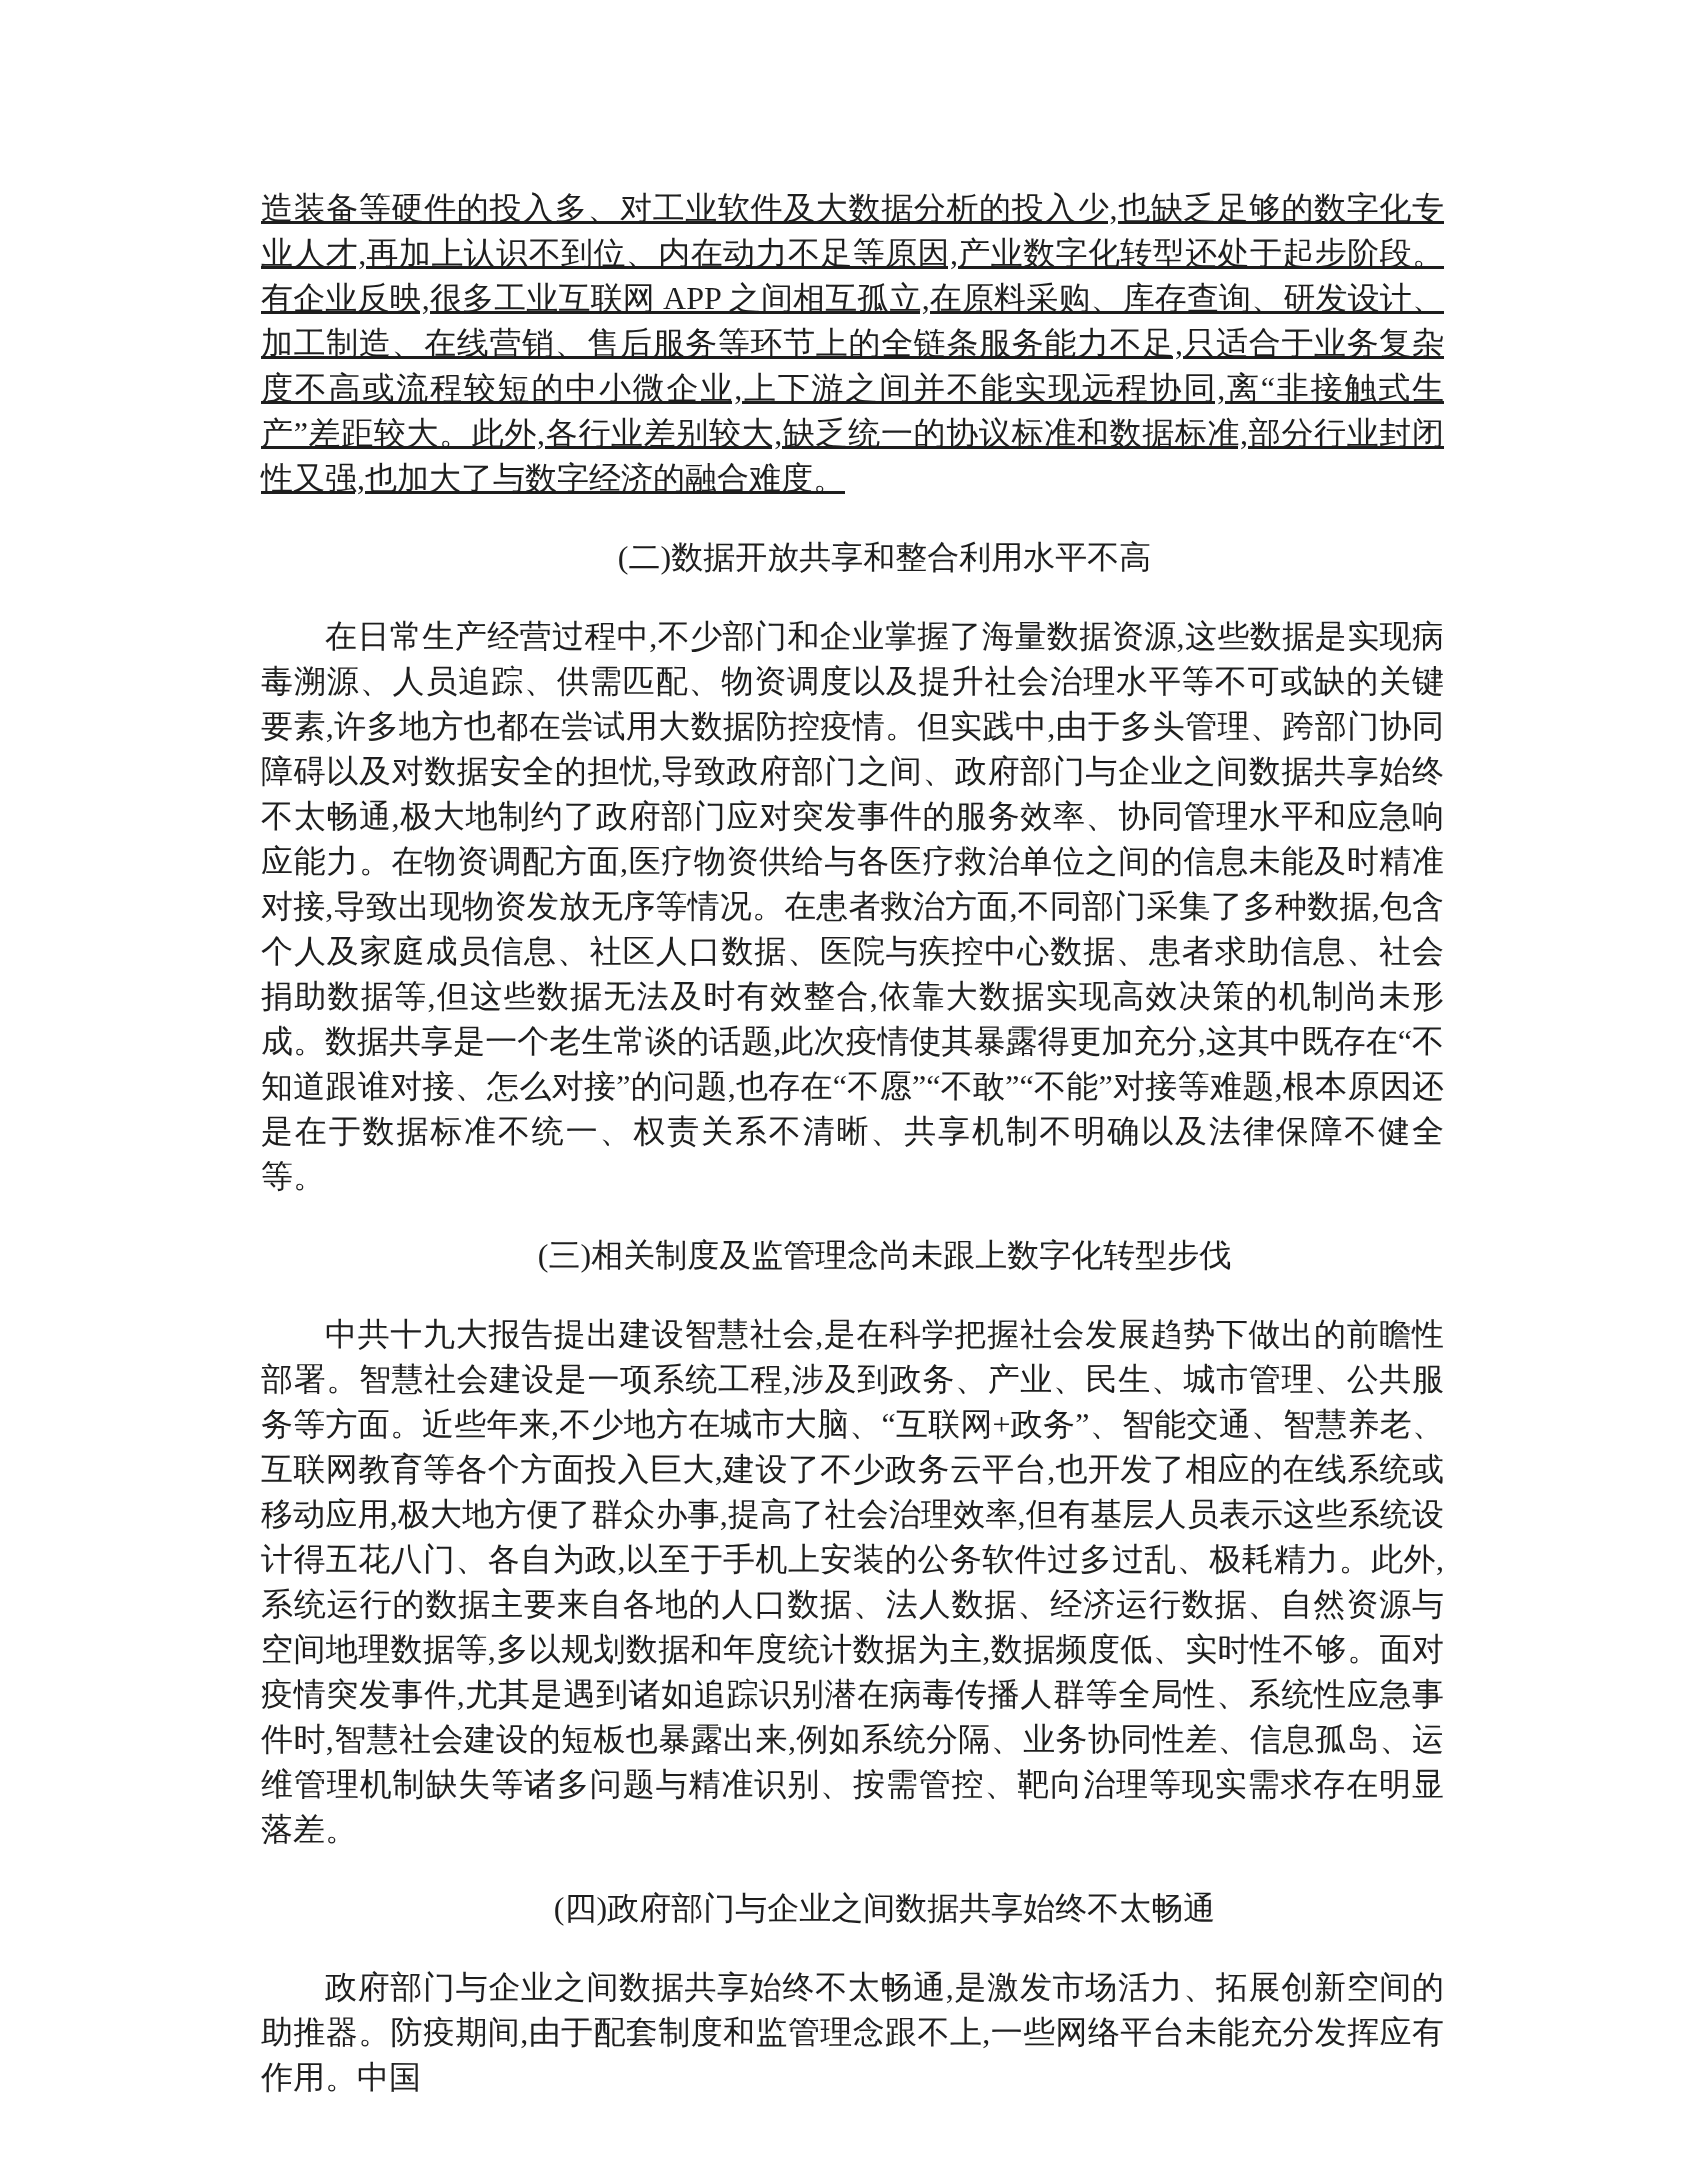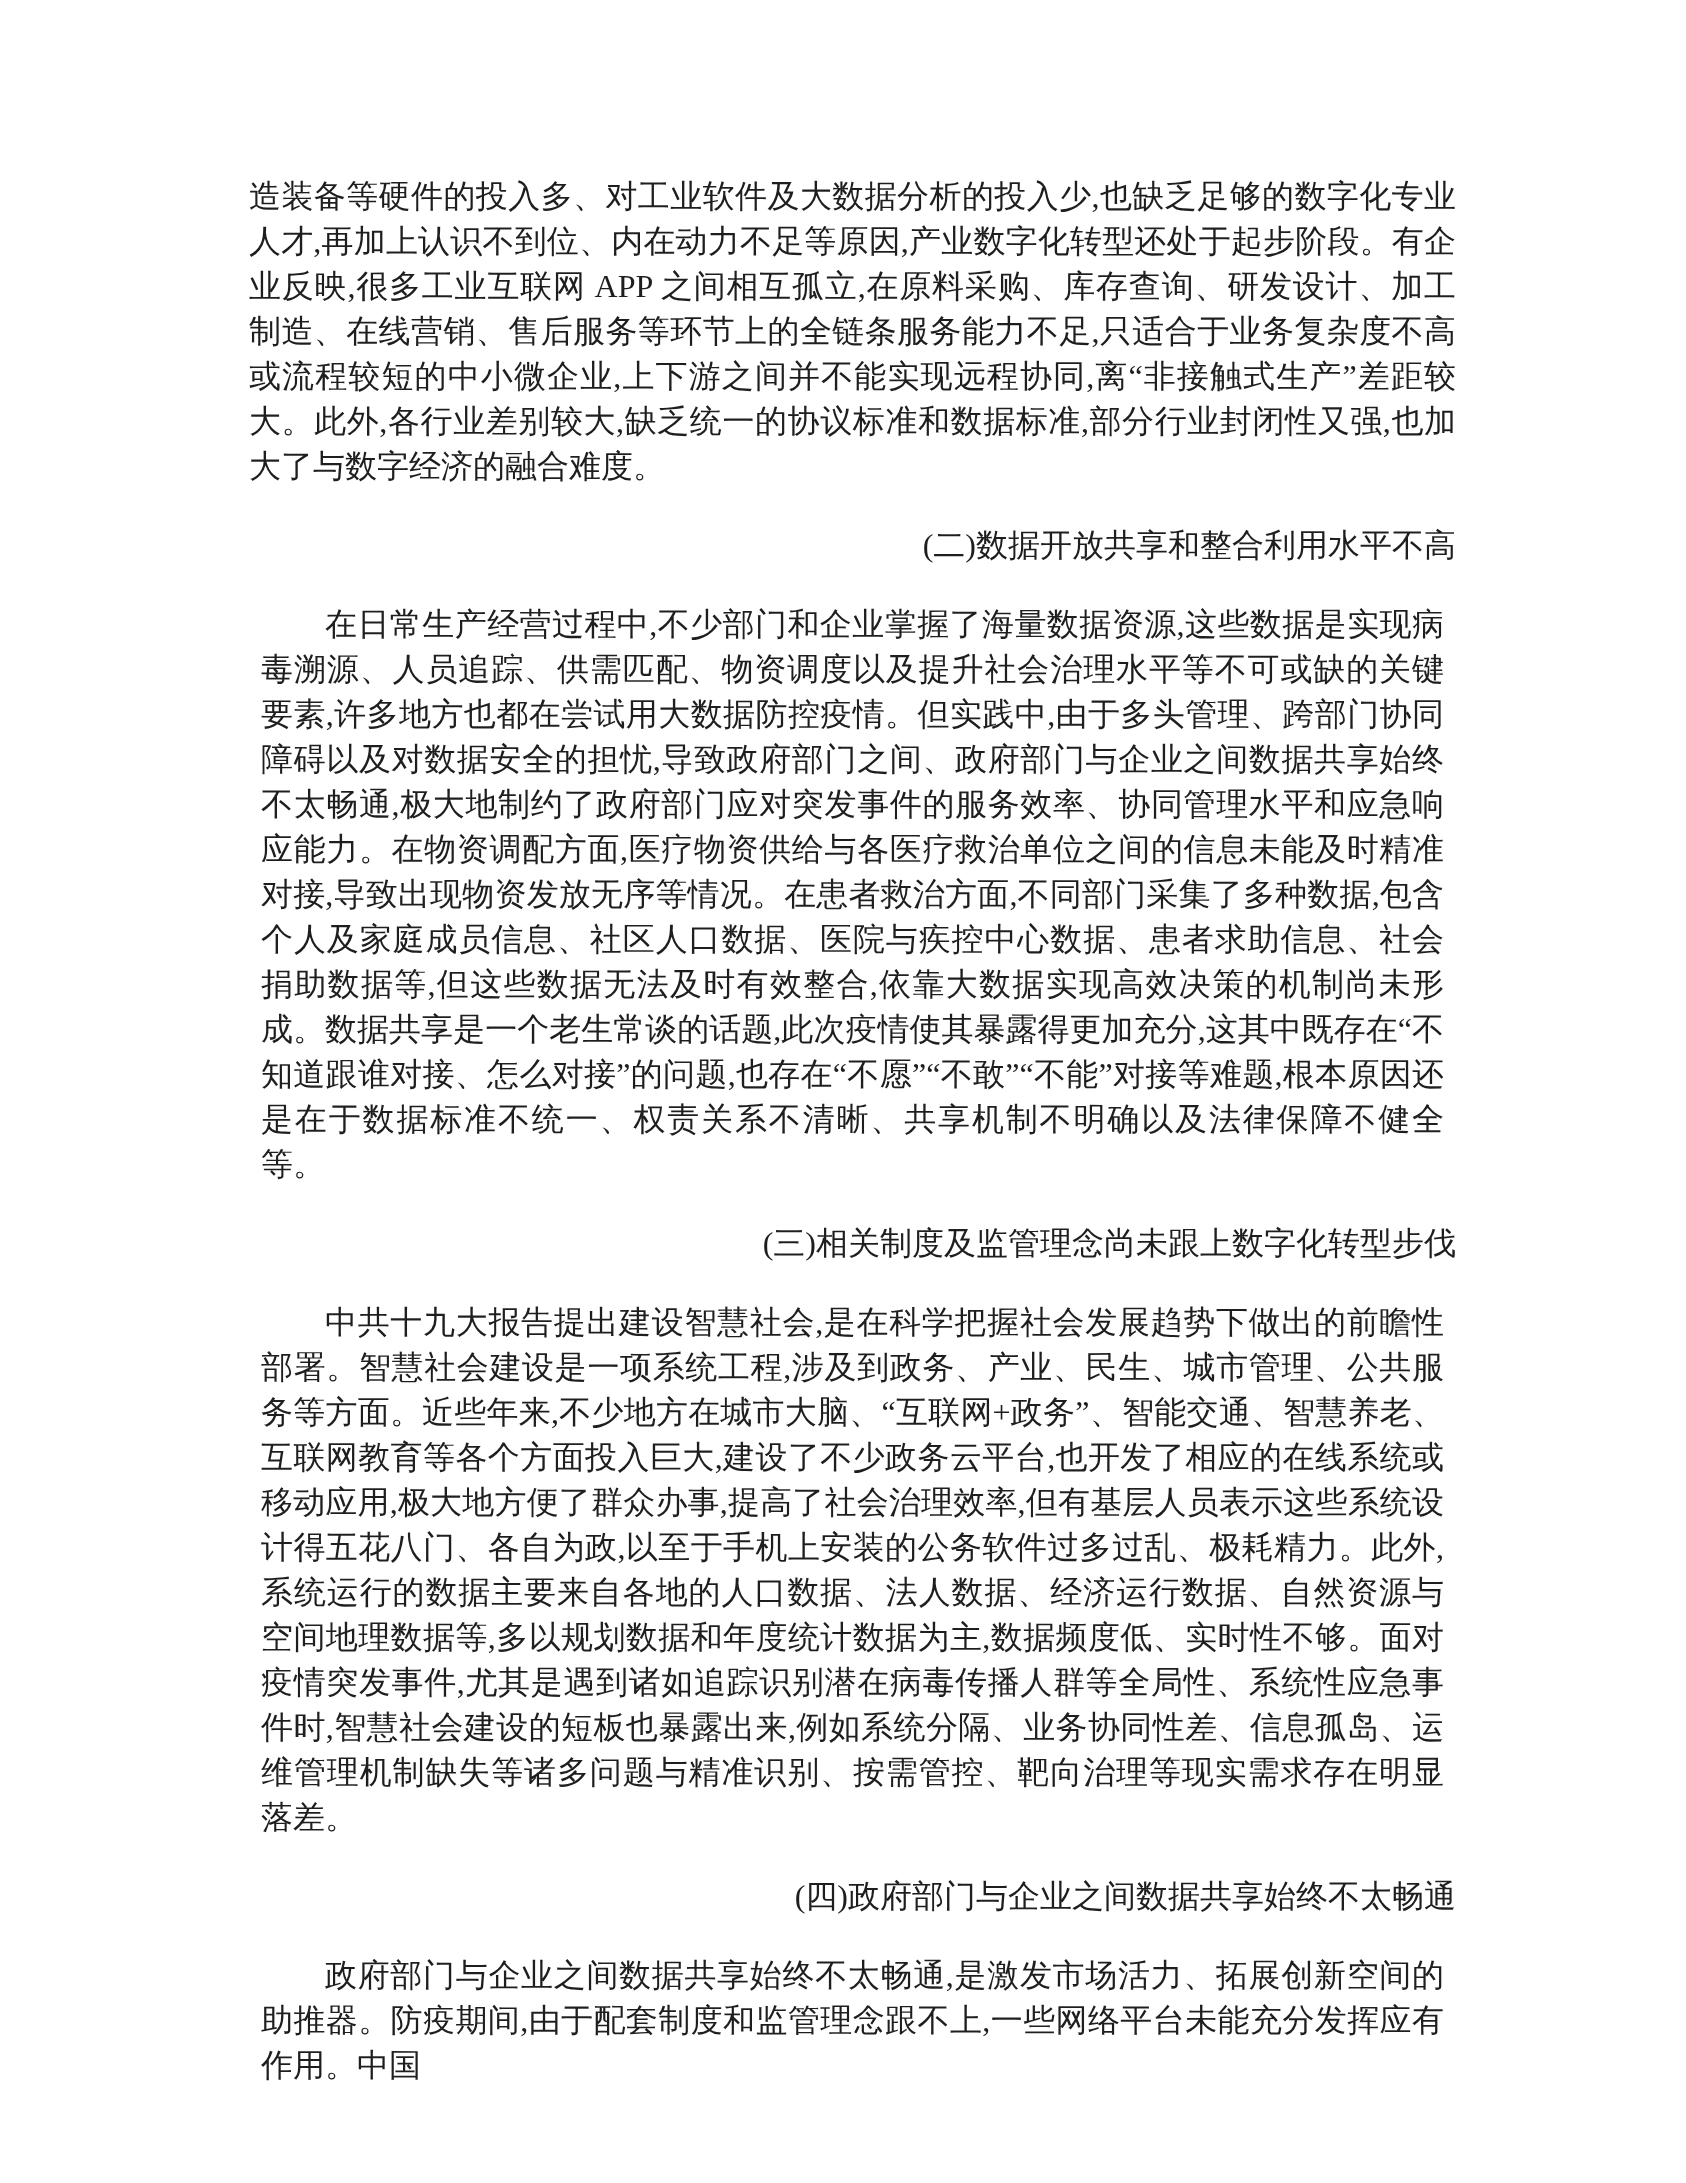--- a/index.html
+++ b/index.html
@@ -20,30 +20,31 @@
     padding: 174px 231px 53px 249px;
     text-align: justify;
     overflow: hidden;
   }
   .para {
     margin: 12px;
     text-indent: 2em;
     font-family: Liberation Serif, serif;
   }
   .para-continuation {
-    margin: 0;
+    margin: 12px;
     text-indent: 0;
+    text-decoration: underline;
   }
   .section-heading {
     margin: 34px 0;
     text-indent: 2em;
     font-weight: normal;
     font-size: 32px;
     line-height: 45px;
-    text-align: right;
+    text-align: center;
   }
 </style>
 </head>
 <body>
 
 <div class="page">
   <p class="para-continuation">造装备等硬件的投入多、对工业软件及大数据分析的投入少,也缺乏足够的数字化专业人才,再加上认识不到位、内在动力不足等原因,产业数字化转型还处于起步阶段。有企业反映,很多工业互联网 APP 之间相互孤立,在原料采购、库存查询、研发设计、加工制造、在线营销、售后服务等环节上的全链条服务能力不足,只适合于业务复杂度不高或流程较短的中小微企业,上下游之间并不能实现远程协同,离“非接触式生产”差距较大。此外,各行业差别较大,缺乏统一的协议标准和数据标准,部分行业封闭性又强,也加大了与数字经济的融合难度。</p>
 
   <div class="section-heading">(二)数据开放共享和整合利用水平不高</div>
 

